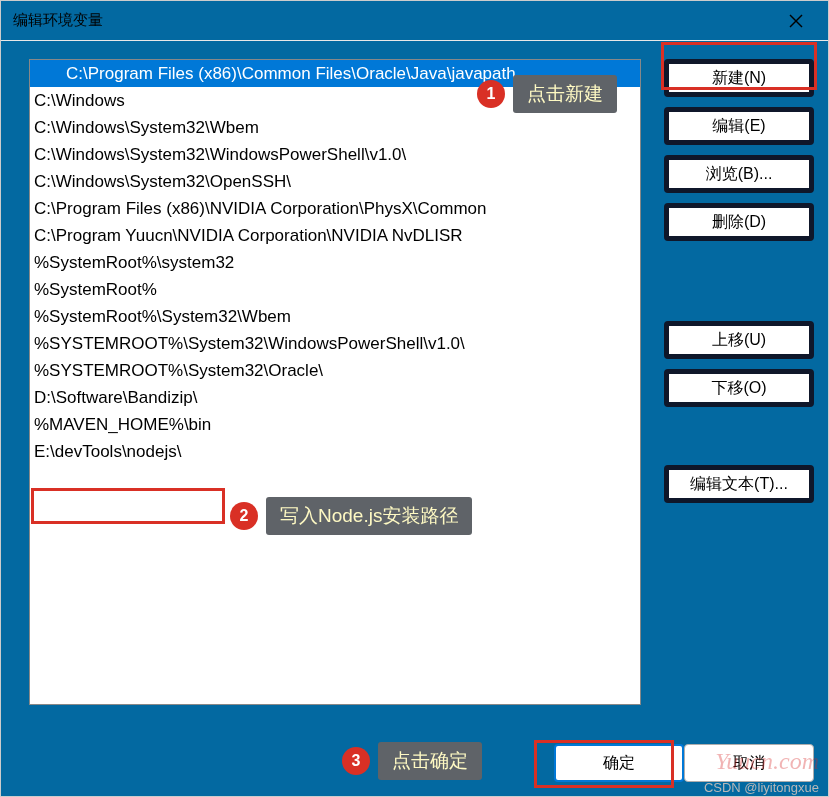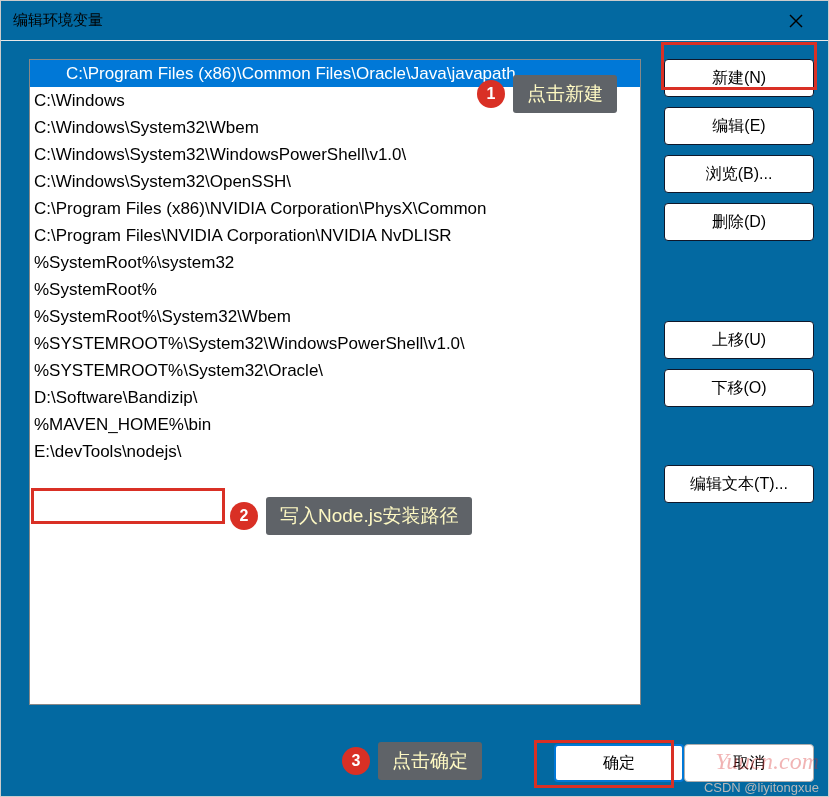--- a/index.html
+++ b/index.html
@@ -81,21 +81,21 @@
       padding-left: 36px;
     }
     .side-buttons {
       display: flex;
       flex-direction: column;
       gap: 10px;
       width: 150px;
     }
     .btn {
       height: 38px;
-      border: 1px solid #0f172a;
+      border: 5px solid #0f172a;
       background: #fff;
       font-size: 16px;
       font-family: "Microsoft YaHei", sans-serif;
       cursor: pointer;
       border-radius: 4px;
     }
     .spacer-big {
       height: 60px;
     }
     .spacer-small {
@@ -192,21 +192,21 @@
 
   <div class="content">
     <div class="listbox-wrap">
       <div class="listbox" id="listbox">
           <div class="list-item selected">C:\Program Files (x86)\Common Files\Oracle\Java\javapath</div>
           <div class="list-item">C:\Windows</div>
           <div class="list-item">C:\Windows\System32\Wbem</div>
           <div class="list-item">C:\Windows\System32\WindowsPowerShell\v1.0\</div>
           <div class="list-item">C:\Windows\System32\OpenSSH\</div>
           <div class="list-item">C:\Program Files (x86)\NVIDIA Corporation\PhysX\Common</div>
-          <div class="list-item">C:\Program Files\NVIDIA Corporation\NVIDIA NvDLISR</div>
+          <div class="list-item">C:\Program Yuucn\NVIDIA Corporation\NVIDIA NvDLISR</div>
           <div class="list-item">%SystemRoot%\system32</div>
           <div class="list-item">%SystemRoot%</div>
           <div class="list-item">%SystemRoot%\System32\Wbem</div>
           <div class="list-item">%SYSTEMROOT%\System32\WindowsPowerShell\v1.0\</div>
           <div class="list-item">%SYSTEMROOT%\System32\Oracle\</div>
           <div class="list-item">D:\Software\Bandizip\</div>
           <div class="list-item">%MAVEN_HOME%\bin</div>
           <div class="list-item">E:\devTools\nodejs\</div>
         </div>
 

